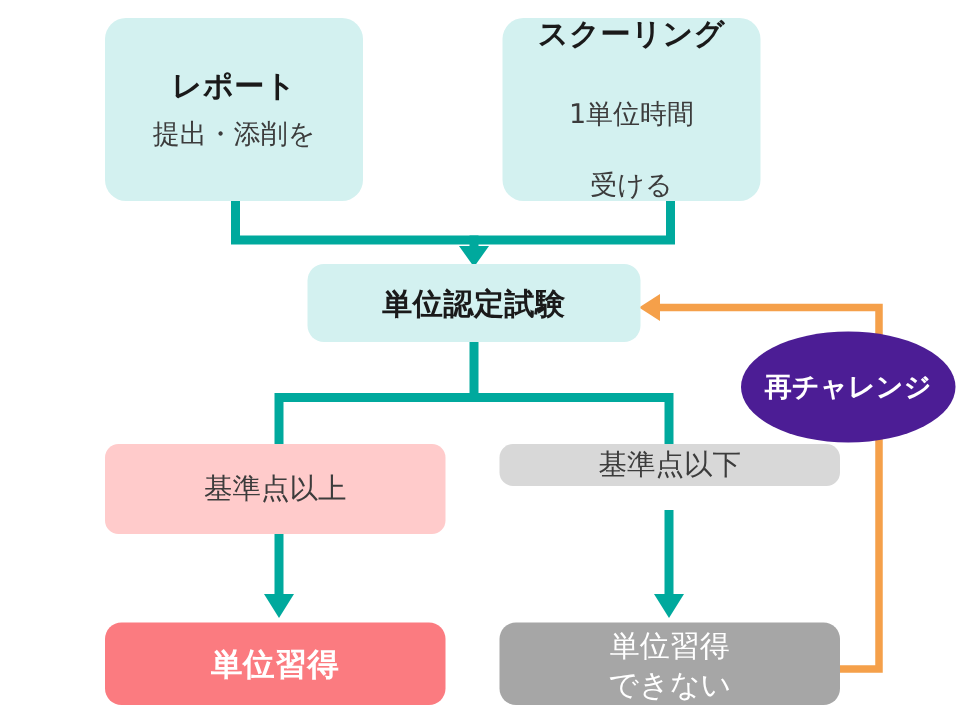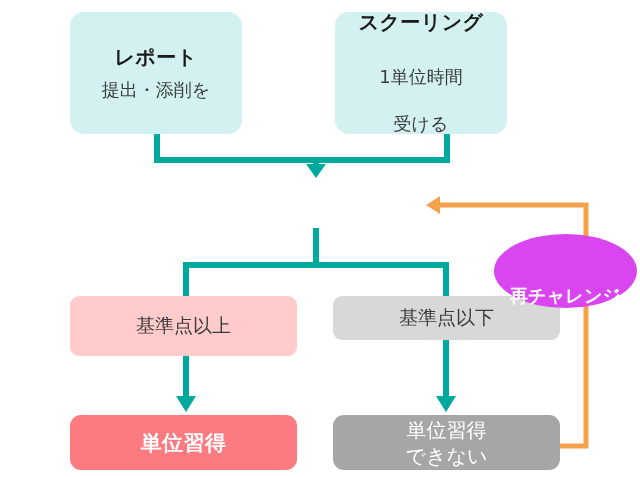--- a/index.html
+++ b/index.html
@@ -83,21 +83,21 @@
 
   
   .box-pass-cond {
     left: 70px;  top: 296px;
     width: 227px; height: 60px;
     background: #ffcbcb;
     border-radius: 9px;
   }
   .box-fail-cond {
     left: 333px; top: 296px;
-    width: 227px; height: 44px;
+    width: 227px; height: 28px;
     background: #d8d8d8;
     border-radius: 9px;
   }
   .box-pass-cond .node-line,
   .box-fail-cond .node-line {
     font-size: 19px;
     color: #3c3c3c;
   }
 
   
@@ -118,26 +118,25 @@
     color: #ffffff;
   }
   .box-fail-out .node-line {
     font-size: 20px;
     color: #ffffff;
     line-height: 1.3;
   }
 
   
   .ellipse-retry {
-    left: 494px; top: 234px;
+    left: 494px; top: 221px;
     width: 143px; height: 74px;
-    background: #d946ef;
+    background: #4c1d95;
     border-radius: 50%;
     z-index: 3;
-    justify-content: flex-end;
   }
   .ellipse-retry .node-title {
     font-size: 18px;
     color: #ffffff;
     letter-spacing: 0.01em;
   }
 </style>
 </head>
 <body>
 
@@ -179,20 +178,23 @@
     <div class="node-title">レポート</div>
     <div class="node-line">提出・添削を</div>
   </div>
 
   <div class="node box-schooling">
     <div class="node-title">スクーリング</div>
     <div class="node-line">1単位時間</div>
     <div class="node-line">受ける</div>
   </div>
 
+  <div class="node box-exam">
+    <div class="node-title">単位認定試験</div>
+  </div>
 
   <div class="node box-pass-cond">
     <div class="node-line">基準点以上</div>
   </div>
 
   <div class="node box-fail-cond">
     <div class="node-line">基準点以下</div>
   </div>
 
   <div class="node box-pass-out">

